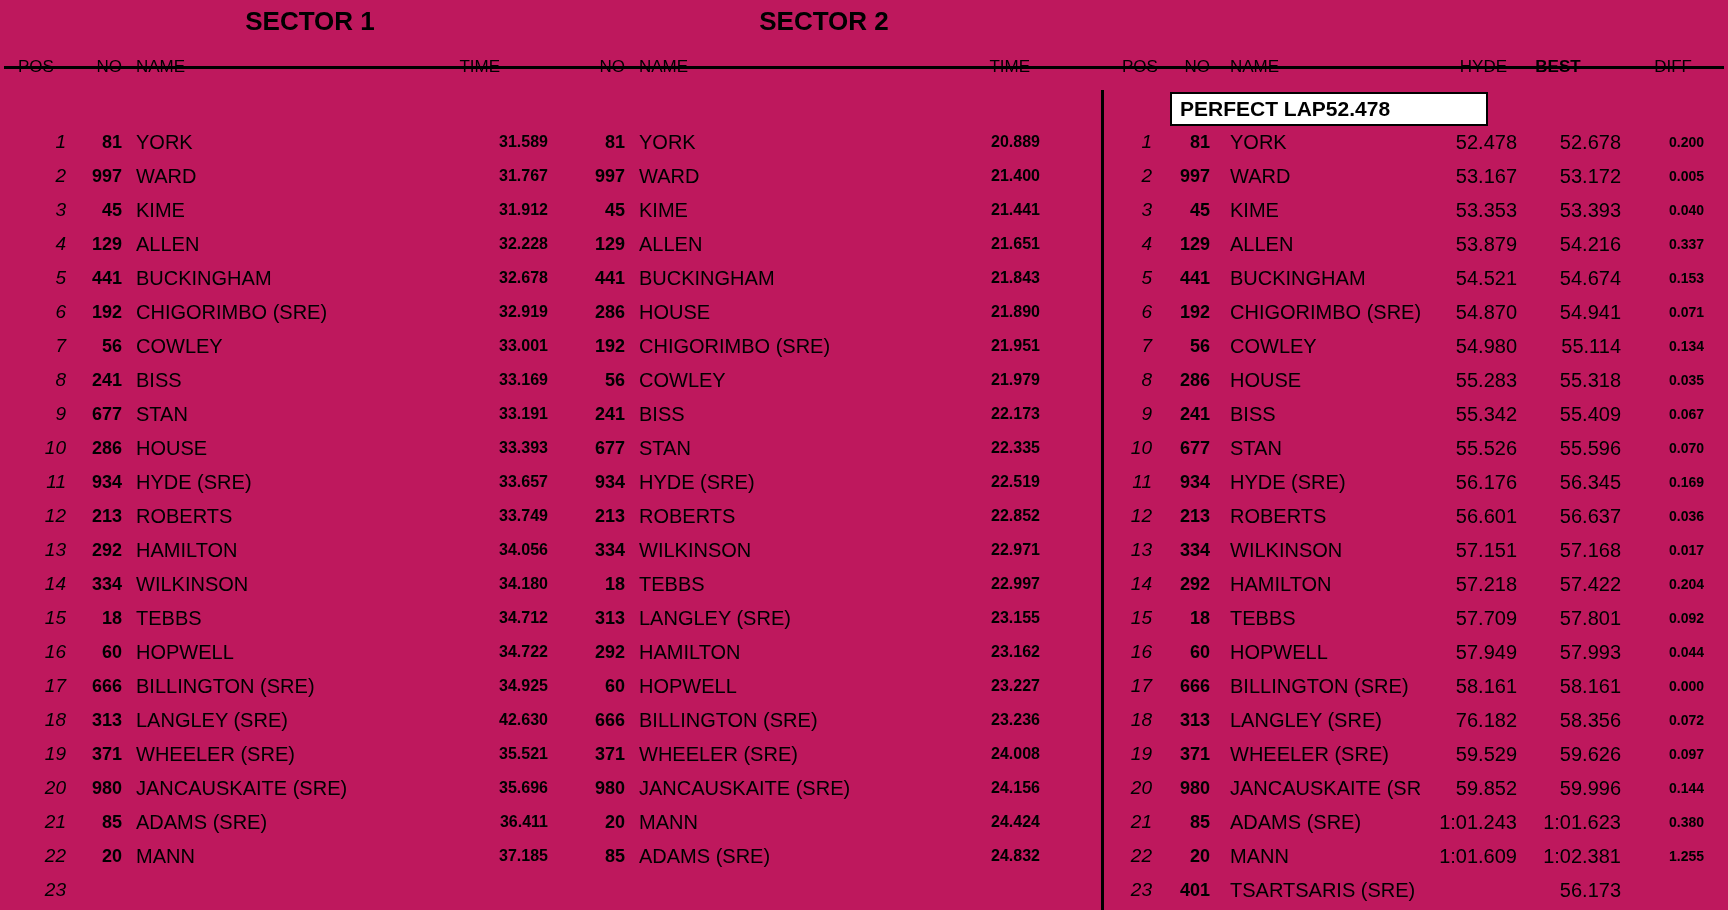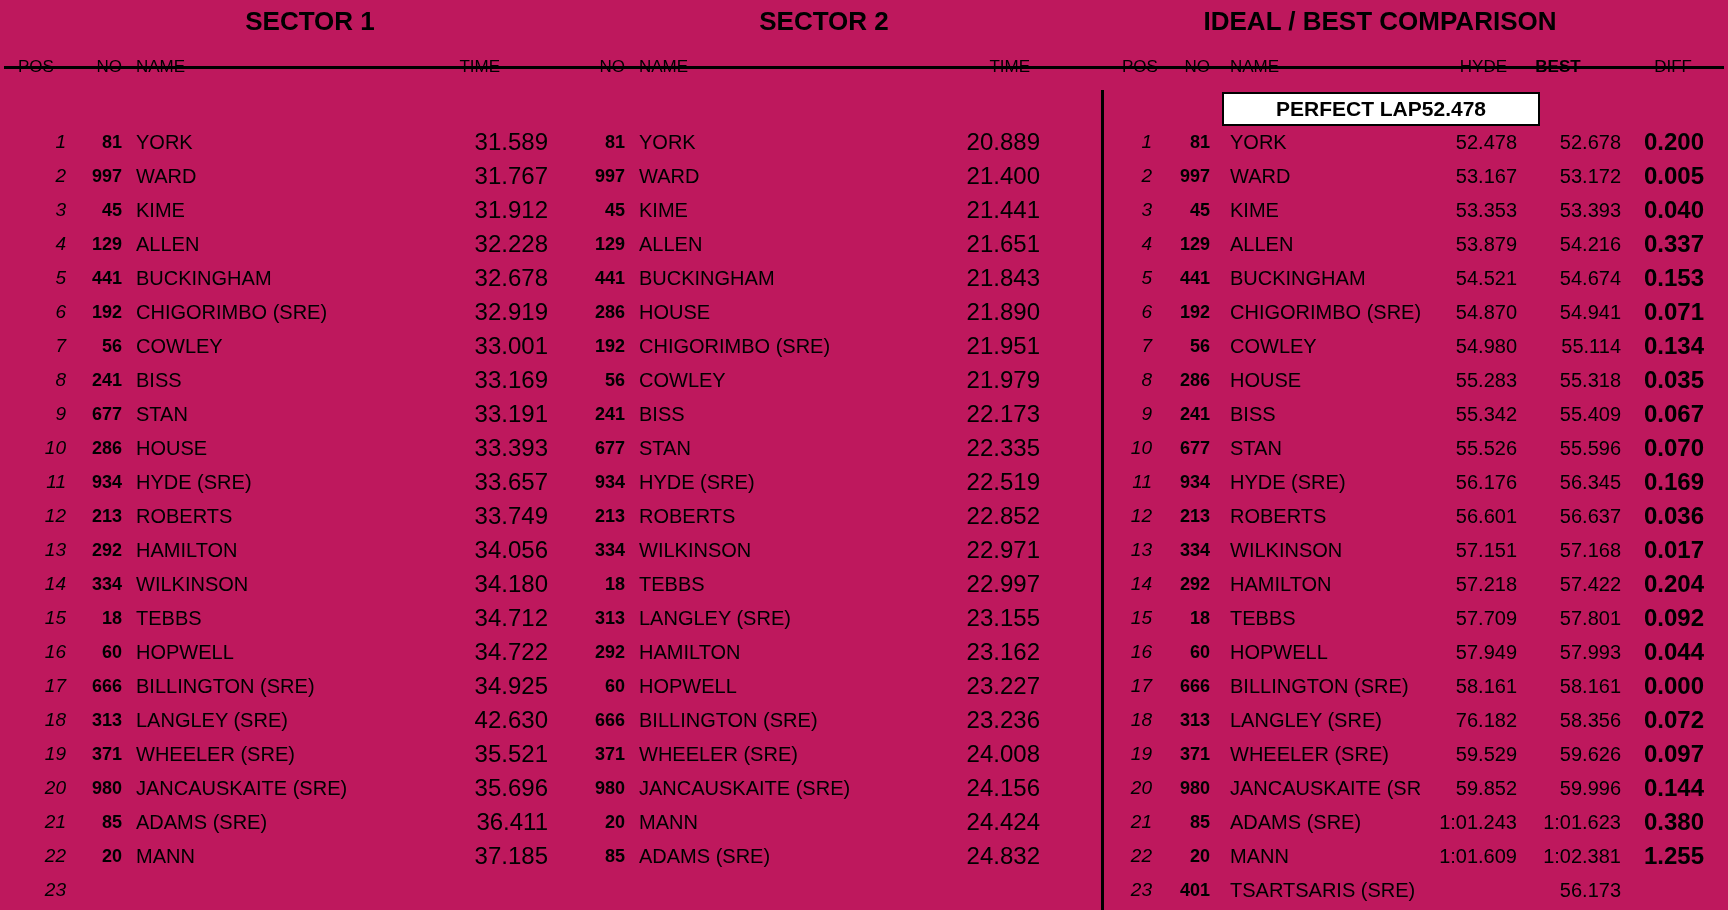--- a/index.html
+++ b/index.html
@@ -64,28 +64,28 @@
     position: absolute;
     left: 1101px;
     top: 90px;
     width: 3px;
     height: 820px;
     background: #000000;
   }
 
   .perfect-lap {
     position: absolute;
-    left: 1222px;
+    left: 1170px;
     top: 92px;
     width: 318px;
     height: 34px;
     box-sizing: border-box;
     border: 2px solid #000000;
     display: flex;
-    justify-content: center;
+    justify-content: flex-start;
     align-items: center;
     padding: 0 8px;
     font-weight: bold;
     font-size: 21px;
     background: #ffffff;
   }
 
   .rows { position: absolute; top: 125px; }
   #rows-s1 { left: 8px;    width: 540px; }
   #rows-s2 { left: 577px;  width: 463px; }
@@ -98,32 +98,31 @@
   }
   .row.sector1    { grid-template-columns: 58px 56px 1fr 120px; }
   .row.sector2    { grid-template-columns: 48px 1fr 120px; }
   .row.comparison { grid-template-columns: 40px 58px 210px 97px 104px 83px; }
 
   .cell { white-space: nowrap; }
   .cell.pos  { text-align: right; font-style: italic; font-size: 19px; }
   .cell.no   { text-align: right; font-weight: bold; font-size: 18px; }
   .cell.name { text-align: left; padding-left: 14px; font-size: 20px; overflow: hidden; }
   .row.comparison .cell.name { padding-left: 20px; }
-  .cell.time { text-align: right; font-weight: normal; font-size: 24px; }
+  .cell.time { text-align: right; font-weight: bold; font-size: 16px; }
   .cell.ideal, .cell.best { text-align: right; font-size: 20px; }
-  .cell.diff { text-align: right; font-weight: bold; font-size: 24px; }
+  .cell.diff { text-align: right; font-weight: bold; font-size: 14px; }
 </style>
 </head>
 <body>
 
 <div class="page">
 
   <div class="section-title" id="title-s1">SECTOR 1</div>
   <div class="section-title" id="title-s2">SECTOR 2</div>
-  <div class="section-title" id="title-s3">IDEAL / BEST COMPARISON</div>
 
   <div class="header-row" id="header-s1">
     <div class="hcell pos">POS</div>
     <div class="hcell no">NO</div>
     <div class="hcell name">NAME</div>
     <div class="hcell time">TIME</div>
   </div>
 
   <div class="header-row" id="header-s2">
     <div class="hcell no">NO</div>

